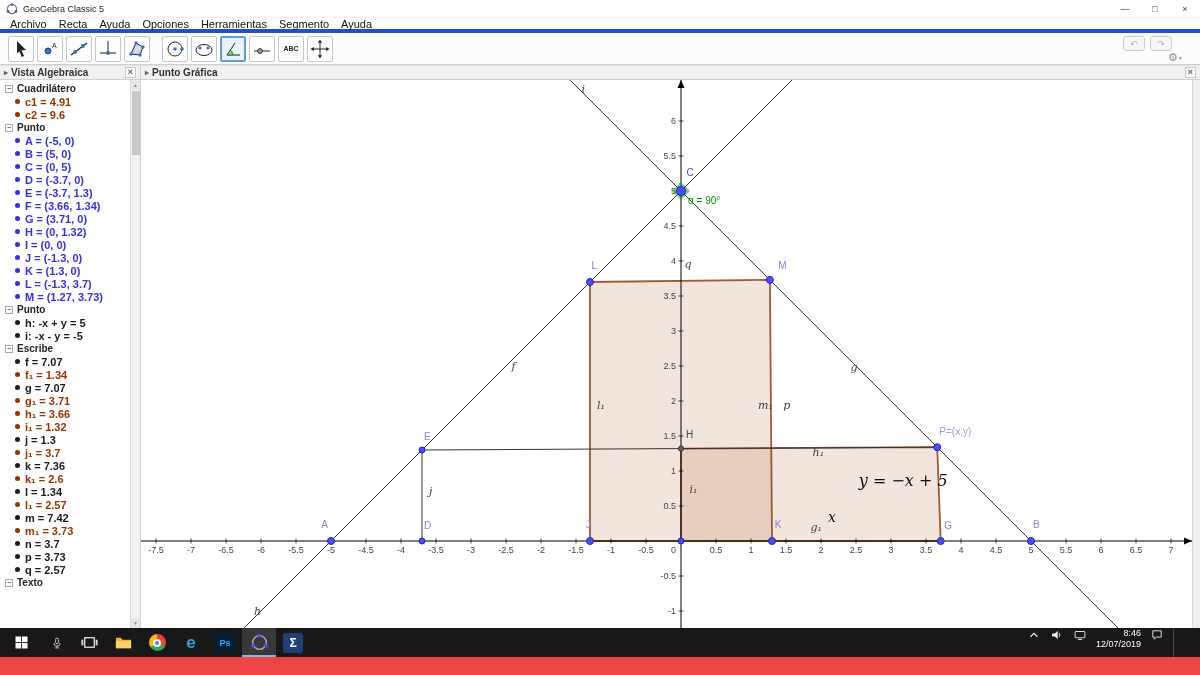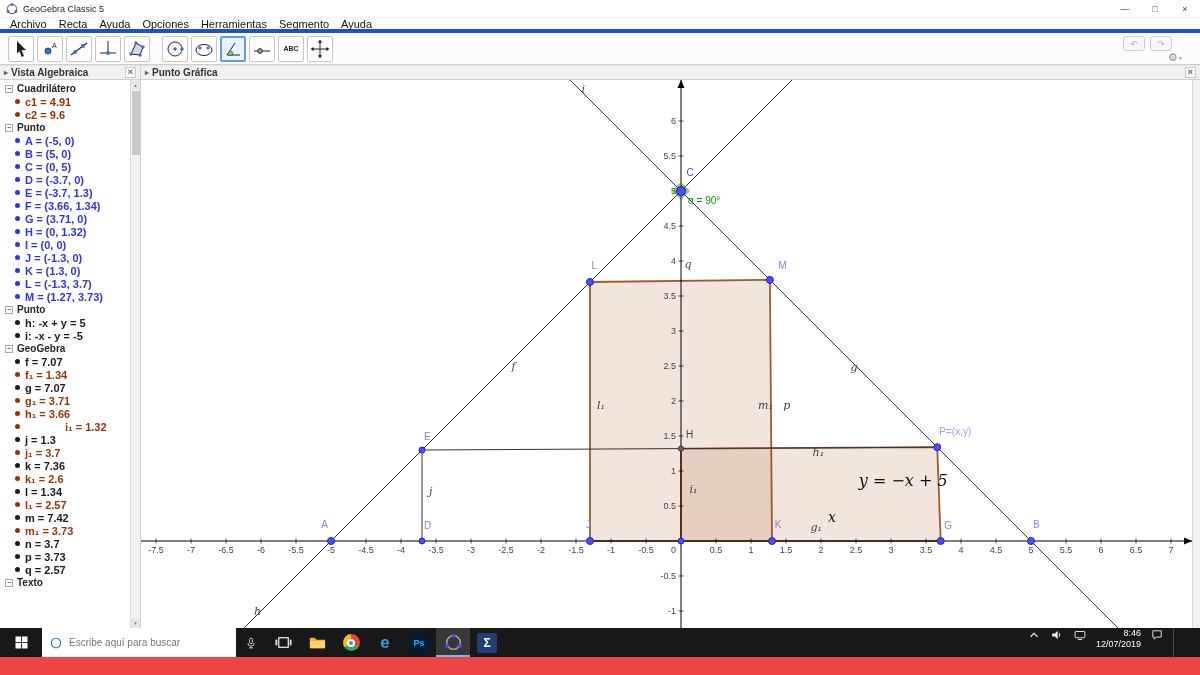--- a/index.html
+++ b/index.html
@@ -293,21 +293,21 @@
           <div class="alg-item">
             <span class="alg-dot" style="background: rgb(27, 27, 27);"></span>
             <span style="color: rgb(27, 27, 27);">h: -x + y = 5</span>
           </div>
           <div class="alg-item">
             <span class="alg-dot" style="background: rgb(27, 27, 27);"></span>
             <span style="color: rgb(27, 27, 27);">i: -x - y = -5</span>
           </div>
           <div class="alg-group">
             <span class="tree-box">−</span>
-            <span>GeoGebra</span>
+            <span>Escribe</span>
           </div>
           <div class="alg-item">
             <span class="alg-dot" style="background: rgb(27, 27, 27);"></span>
             <span style="color: rgb(27, 27, 27);">f = 7.07</span>
           </div>
           <div class="alg-item">
             <span class="alg-dot" style="background: rgb(153, 51, 0);"></span>
             <span style="color: rgb(153, 51, 0);">f₁ = 1.34</span>
           </div>
           <div class="alg-item">
@@ -317,21 +317,21 @@
           <div class="alg-item">
             <span class="alg-dot" style="background: rgb(153, 51, 0);"></span>
             <span style="color: rgb(153, 51, 0);">g₁ = 3.71</span>
           </div>
           <div class="alg-item">
             <span class="alg-dot" style="background: rgb(153, 51, 0);"></span>
             <span style="color: rgb(153, 51, 0);">h₁ = 3.66</span>
           </div>
           <div class="alg-item">
             <span class="alg-dot" style="background: rgb(153, 51, 0);"></span>
-            <span style="color: rgb(153, 51, 0); margin-left: 40px;">i₁ = 1.32</span>
+            <span style="color: rgb(153, 51, 0);">i₁ = 1.32</span>
           </div>
           <div class="alg-item">
             <span class="alg-dot" style="background: rgb(27, 27, 27);"></span>
             <span style="color: rgb(27, 27, 27);">j = 1.3</span>
           </div>
           <div class="alg-item">
             <span class="alg-dot" style="background: rgb(153, 51, 0);"></span>
             <span style="color: rgb(153, 51, 0);">j₁ = 3.7</span>
           </div>
           <div class="alg-item">
@@ -529,26 +529,20 @@
 
   <div class="taskbar">
     <div class="tb-start">
       <svg viewBox="0 0 20 20" fill="#fff">
           <rect x="2" y="2" width="7.4" height="7.4"></rect>
           <rect x="10.6" y="2" width="7.4" height="7.4"></rect>
           <rect x="2" y="10.6" width="7.4" height="7.4"></rect>
           <rect x="10.6" y="10.6" width="7.4" height="7.4"></rect>
         </svg>
     </div>
-    <div class="tb-search">
-      <svg viewBox="0 0 20 20">
-          <circle cx="10" cy="10" r="6.8" fill="none" stroke="#2f7cc3" stroke-width="1.7"></circle>
-        </svg>
-      <input placeholder="Escribe aquí para buscar" style="">
-    </div>
     <div class="tb-mic">
       <svg viewBox="0 0 20 20" fill="none" stroke="#ddd" stroke-width="1.2">
           <rect x="8" y="3" width="4" height="8" rx="2"></rect>
           <path d="M5.5 10 a4.5 4.5 0 0 0 9 0"></path>
           <line x1="10" y1="14.5" x2="10" y2="17"></line>
           <line x1="7" y1="17" x2="13" y2="17"></line>
         </svg>
     </div>
     <div class="tb-apps">
         <div class="tb-app">

